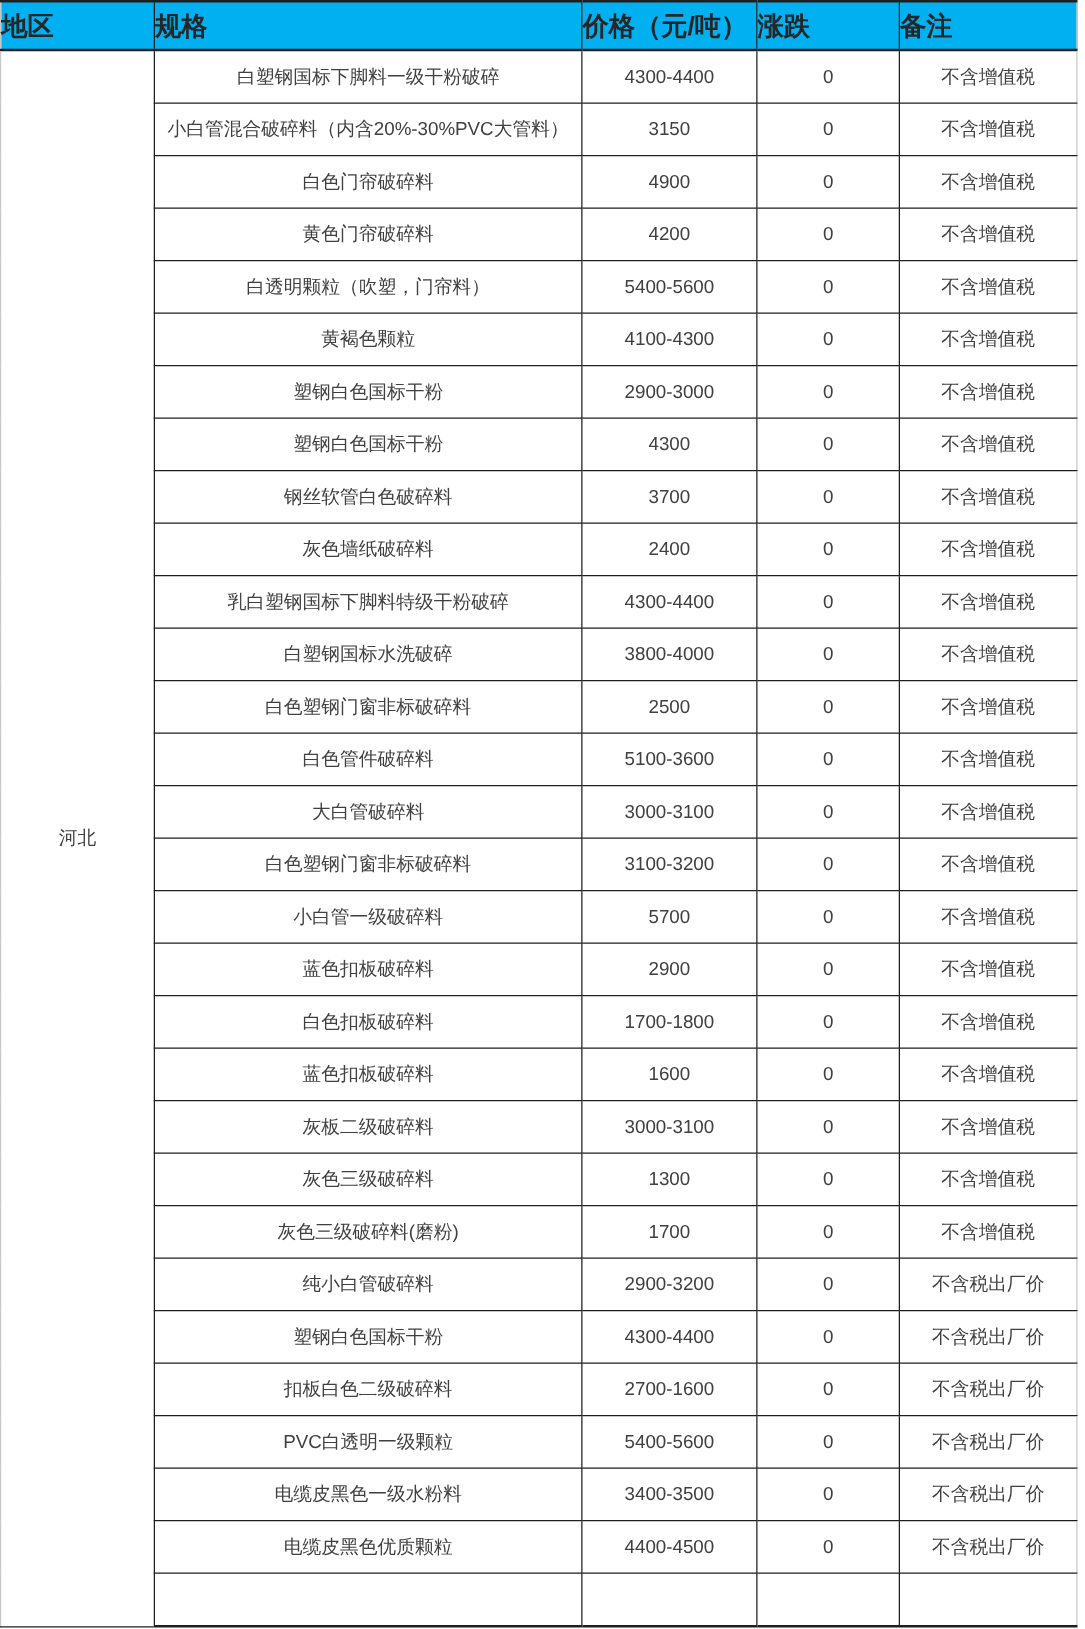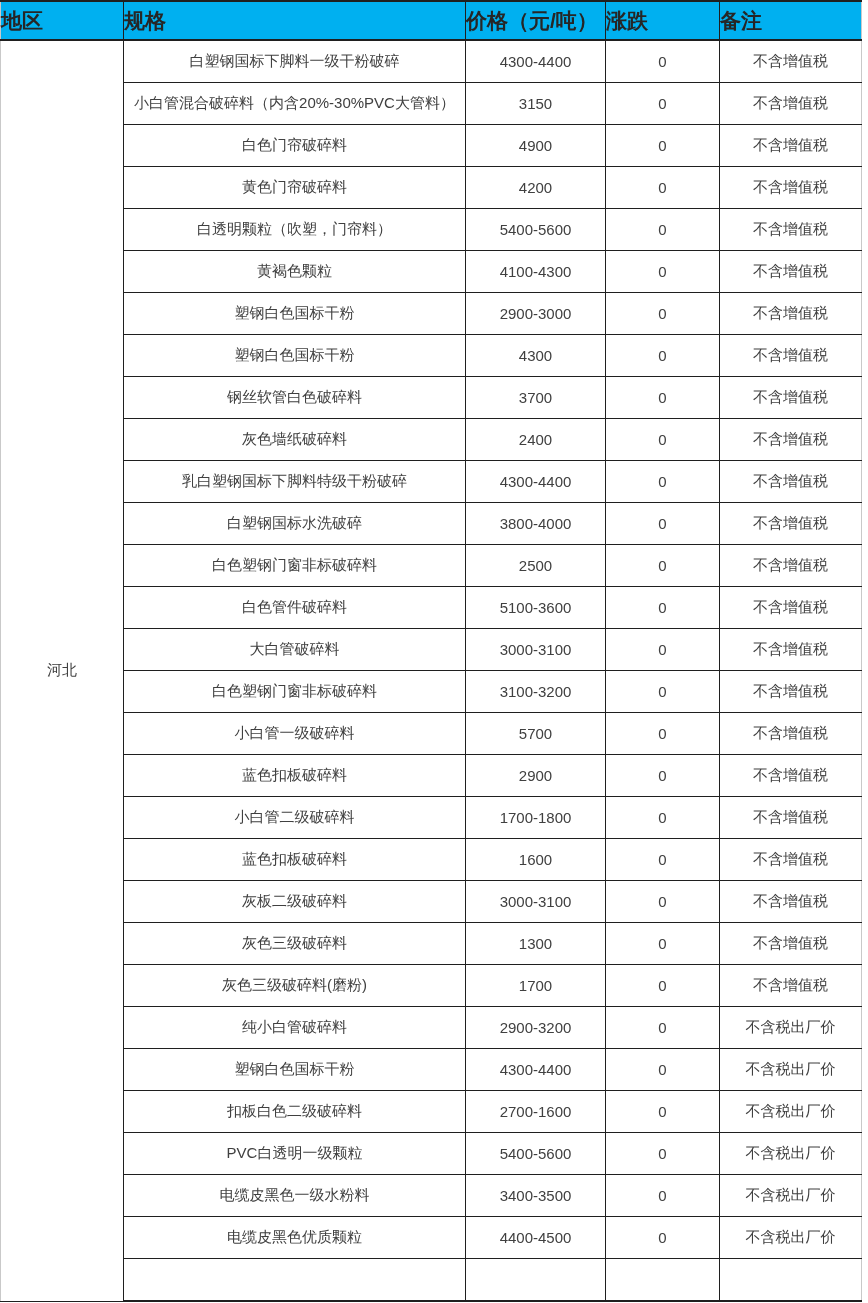--- a/index.html
+++ b/index.html
@@ -192,21 +192,21 @@
           <td>0</td>
           <td>不含增值税</td>
         </tr>
         <tr>
           <td>蓝色扣板破碎料</td>
           <td>2900</td>
           <td>0</td>
           <td>不含增值税</td>
         </tr>
         <tr>
-          <td>小白管二级破碎料</td>
+          <td>白色扣板破碎料</td>
           <td>1700-1800</td>
           <td>0</td>
           <td>不含增值税</td>
         </tr>
         <tr>
           <td>蓝色扣板破碎料</td>
           <td>1600</td>
           <td>0</td>
           <td>不含增值税</td>
         </tr>

